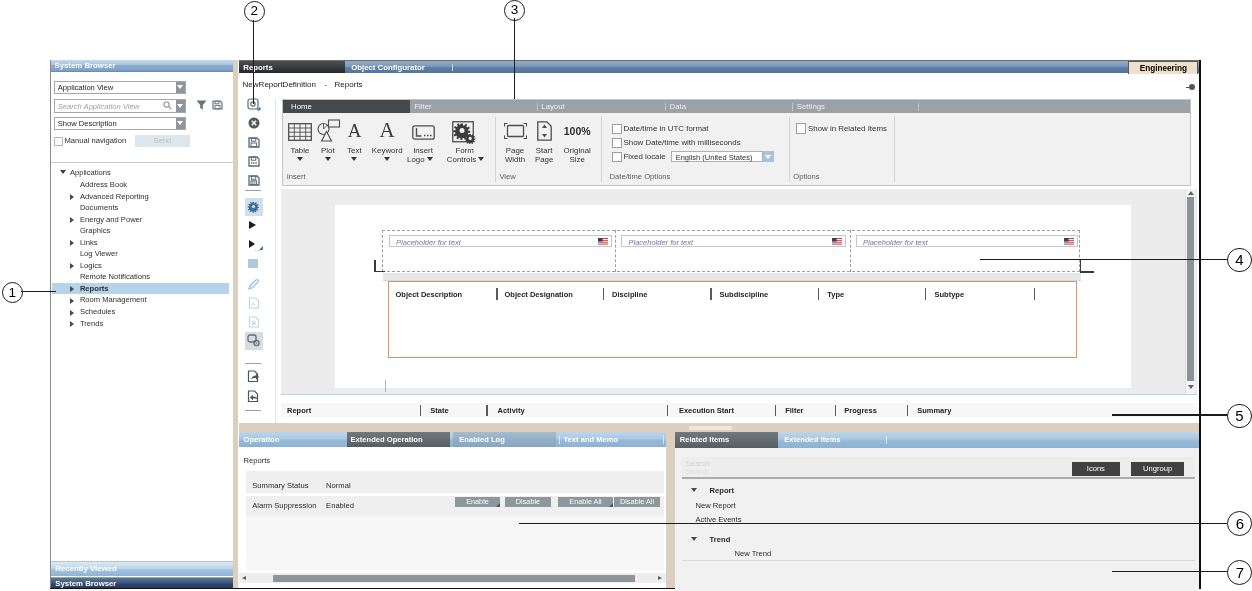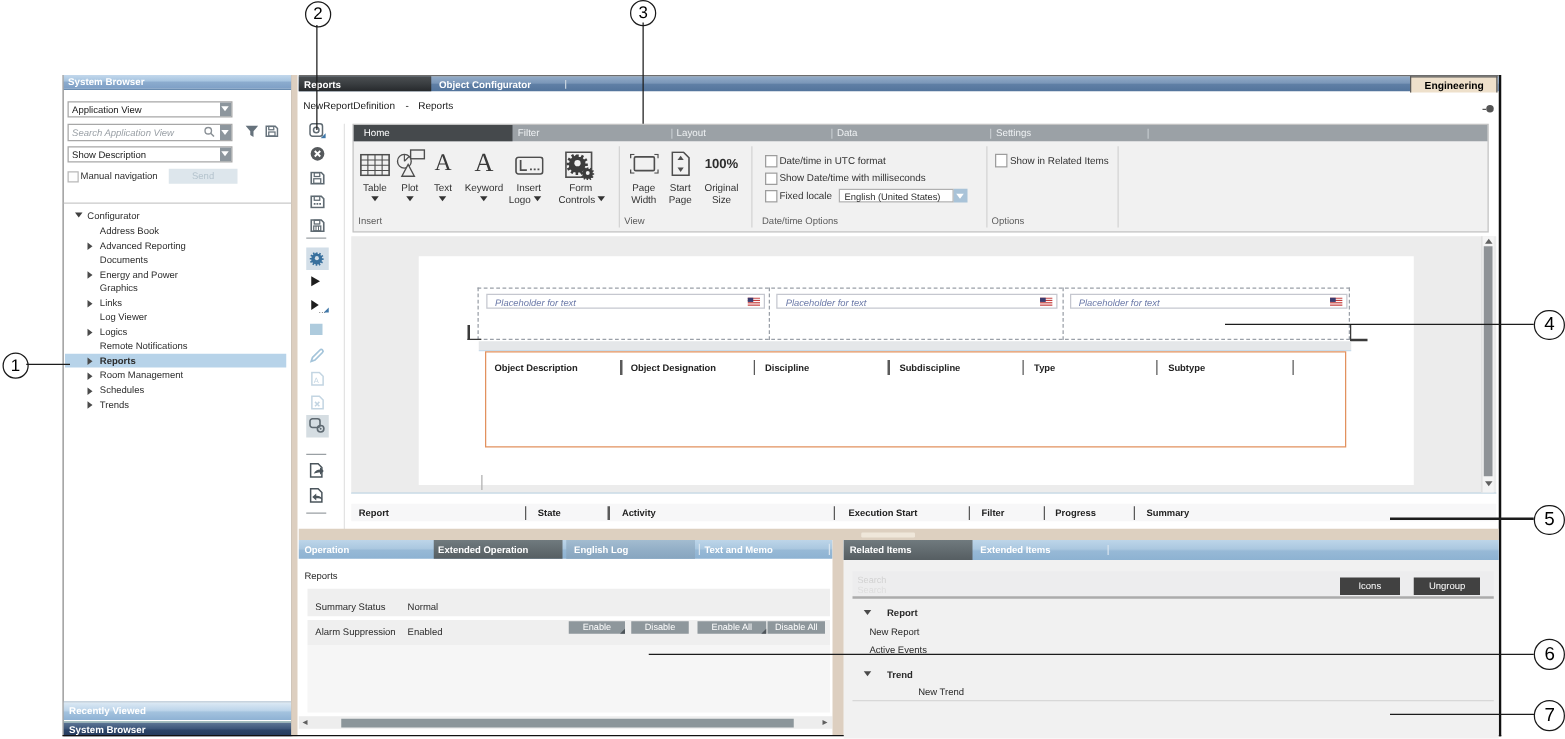--- a/index.html
+++ b/index.html
@@ -56,21 +56,21 @@
   </div>
 
   <div class="abs" style="left:2.4px;top:77.2px;width:7.3px;height:7.3px;background:#fdfdfd;border:1px solid #b8b8b8;"></div>
   <div class="abs" style="left:13.2px;top:76.5px;font-size:7.6px;color:#2e2e2e;">Manual navigation</div>
   <div class="abs" style="left:84.1px;top:75.1px;width:54.2px;height:12px;background:#dde6ec;color:#b5c4ce;font-size:7.6px;text-align:center;line-height:12px;">Send</div>
 
   <div class="abs" style="left:0;top:102px;width:100%;height:1px;background:#c9c9c9;"></div>
 
   <div class="abs" id="tree" style="left:0;top:108.7px;width:100%;font-size:7.6px;color:#2e2e2e;">
     <div class="abs" style="left:8.8px;top:1.5px;width:0;height:0;border-left:3.2px solid transparent;border-right:3.2px solid transparent;border-top:4.6px solid #3f3f3f;"></div>
-      <div class="abs" style="left:18.6px;top:0;">Configurator</div>
+      <div class="abs" style="left:18.6px;top:0;">Applications</div>
     <div class="abs" style="left:28.6px;top:11.6px;">Address Book</div>
     <div class="abs" style="left:19.2px;top:24.2px;" class2="a"><span class="tri-r" style="display:inline-block;"></span></div>
       <div class="abs" style="left:28.6px;top:23.1px;">Advanced Reporting</div>
     <div class="abs" style="left:28.6px;top:34.7px;">Documents</div>
     <div class="abs" style="left:19.2px;top:47.3px;"><span class="tri-r" style="display:inline-block;"></span></div>
       <div class="abs" style="left:28.6px;top:46.2px;">Energy and Power</div>
     <div class="abs" style="left:28.6px;top:57.8px;">Graphics</div>
     <div class="abs" style="left:19.2px;top:70.4px;"><span class="tri-r" style="display:inline-block;"></span></div>
       <div class="abs" style="left:28.6px;top:69.3px;">Links</div>
     <div class="abs" style="left:28.6px;top:80.9px;">Log Viewer</div>
@@ -400,21 +400,21 @@
   <div class="abs" style="left:449.5px;top:3.6px;width:43.7px;height:3.5px;background:#efe7da;border-radius:1px;"></div>
 </div>
 
 <div class="abs" id="blpanel" style="left:239px;top:432.4px;width:427px;height:155.2px;background:#fff;">
   <div class="abs" style="left:0;top:0;width:100%;height:14.6px;background:linear-gradient(180deg,#bdd5e9 0%,#abc8e0 45%,#97b9d6 55%,#8db2d2 100%);">
     <div class="abs" style="left:4.5px;top:2.5px;font-size:7.6px;font-weight:bold;color:#fff;">Operation</div>
     <div class="abs" style="left:108.2px;top:0;width:102.5px;height:100%;background:linear-gradient(180deg,#707a7e 0%,#636c70 50%,#565e62 100%);">
       <div class="abs" style="left:3.3px;top:2.5px;font-size:7.6px;font-weight:bold;color:#fff;">Extended Operation</div>
     </div>
     <div class="abs" style="left:213.7px;top:0;width:103.3px;height:100%;background:linear-gradient(180deg,#a3bcd0 0%,#93afc7 50%,#87a5bf 100%);">
-      <div class="abs" style="left:6.6px;top:2.5px;font-size:7.6px;font-weight:bold;color:#fff;">English Log</div>
+      <div class="abs" style="left:6.6px;top:2.5px;font-size:7.6px;font-weight:bold;color:#fff;">Enabled Log</div>
     </div>
     <div class="abs" style="left:319.5px;top:3px;width:1px;height:8.5px;background:#d8e4ee;"></div>
     <div class="abs" style="left:324.5px;top:2.5px;font-size:7.6px;font-weight:bold;color:#fff;">Text and Memo</div>
     <div class="abs" style="left:424px;top:3px;width:1px;height:8.5px;background:#d8e4ee;"></div>
   </div>
   <div class="abs" style="left:4.5px;top:24px;font-size:7.6px;color:#2a2a2a;">Reports</div>
   <div class="abs" style="left:7px;top:39.1px;width:418px;height:21.5px;background:#efefef;"></div>
   <div class="abs" style="left:7px;top:63.3px;width:418px;height:20.4px;background:#efefef;"></div>
   <div class="abs" style="left:7px;top:83.7px;width:418px;height:53.9px;background:#f6f6f6;"></div>
   <div class="abs" style="left:13.3px;top:48.4px;font-size:7.6px;color:#2a2a2a;">Summary Status</div>

